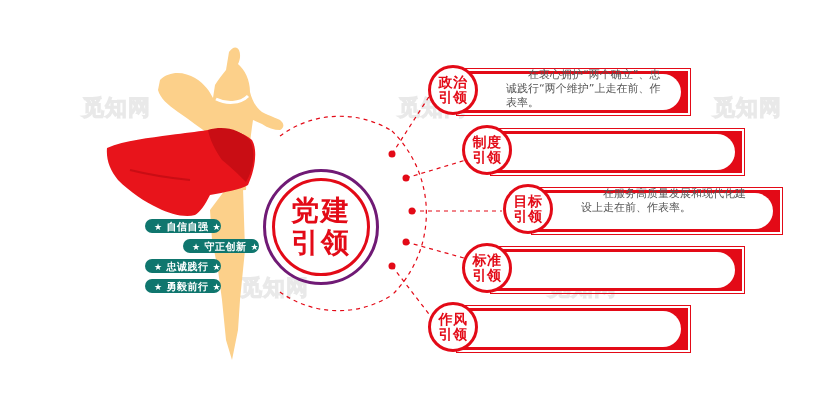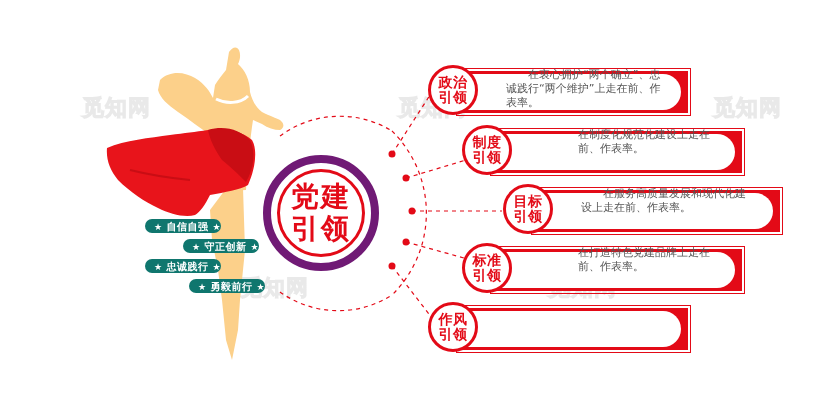--- a/index.html
+++ b/index.html
@@ -6,22 +6,22 @@
   body { width:840px; height:420px; position:relative; overflow:hidden;
          font-family:"DejaVu Sans", "Liberation Sans", sans-serif; }
   .watermark { position:absolute; color:#f1f1f1; font-size:22px; font-weight:bold; letter-spacing:1px;
                -webkit-text-stroke:1px #e9e9e9; color:#ffffff; pointer-events:none; }
   
   .slogan { position:absolute; left:145px; width:76px; height:14px; border-radius:8px;
             background:#0f766e; color:#fff; font-size:10px; font-weight:bold; line-height:15px;
             text-align:right; white-space:nowrap; letter-spacing:0.5px; }
   .slogan .star { font-size:9px; }
   
-  .center-outer { position:absolute; left:263px; top:155px; width:116px; height:116px; border-radius:50%;
-                  border:8px solid #701a75; box-sizing:border-box; }
+  .center-outer { position:absolute; left:263px; top:169px; width:116px; height:116px; border-radius:50%;
+                  border:3px solid #701a75; box-sizing:border-box; }
   .center-inner { position:absolute; left:6px; top:6px; right:6px; bottom:6px; border-radius:50%;
                   border:3px solid #e30a17; box-sizing:border-box; background:#fff;
                   display:flex; flex-direction:column; align-items:center; justify-content:center; }
   .center-title { color:#e30a17; font-weight:bold; font-size:28px; line-height:32px; letter-spacing:2px; }
   
   .card { position:absolute; height:48px; }
   .card-frame { position:absolute; left:28px; top:0; right:0; bottom:0; border:1px solid #e30a17;
                 box-sizing:border-box; }
   .card-fill { position:absolute; left:30px; top:3px; right:3px; bottom:3px; background:#e30a17; }
   .card-pill { position:absolute; left:30px; top:6px; right:10px; bottom:6px; background:#fff;
@@ -89,21 +89,21 @@
 <div class="slogan" style="top:239px;margin-left:38px;">
   <span class="star">★</span>
   <span>守正创新</span>
   <span class="star">★</span>
 </div>
 <div class="slogan" style="top:259px;">
   <span class="star">★</span>
   <span>忠诚践行</span>
   <span class="star">★</span>
 </div>
-<div class="slogan" style="top:279px;margin-left:44px;">
+<div class="slogan" style="top:279px;">
   <span class="star">★</span>
   <span>勇毅前行</span>
   <span class="star">★</span>
 </div>
 
 <div class="center-outer">
   <div class="center-inner">
     <div class="center-title">党建</div>
     <div class="center-title">引领</div>
   </div>
@@ -119,23 +119,20 @@
   <div class="card-badge">
     <b>政治</b>
     <b>引领</b>
   </div>
 </div>
 
 <div class="card" style="left:462px; top:128px; width:283px;">
   <div class="card-frame"></div>
     <div class="card-fill"></div>
     <div class="card-pill"></div>
-  <div class="card-text center">
-      <span>在制度化规范化建设上走在前、作表率。</span>
-    </div>
   <div class="card-badge">
     <b>制度</b>
     <b>引领</b>
   </div>
 </div>
 
 <div class="card" style="left:503px; top:187px; width:280px;">
   <div class="card-frame"></div>
     <div class="card-fill"></div>
     <div class="card-pill"></div>
@@ -145,23 +142,20 @@
   <div class="card-badge">
     <b>目标</b>
     <b>引领</b>
   </div>
 </div>
 
 <div class="card" style="left:462px; top:246px; width:283px;">
   <div class="card-frame"></div>
     <div class="card-fill"></div>
     <div class="card-pill"></div>
-  <div class="card-text center">
-      <span>在打造特色党建品牌上走在前、作表率。</span>
-    </div>
   <div class="card-badge">
     <b>标准</b>
     <b>引领</b>
   </div>
 </div>
 
 <div class="card" style="left:428px; top:305px; width:263px;">
   <div class="card-frame"></div>
     <div class="card-fill"></div>
     <div class="card-pill"></div>

